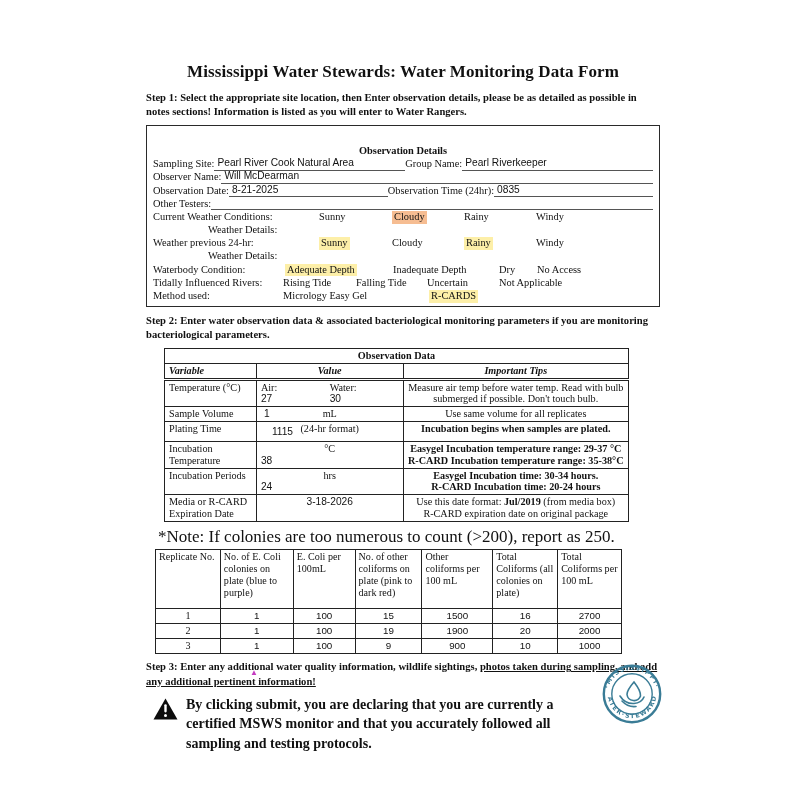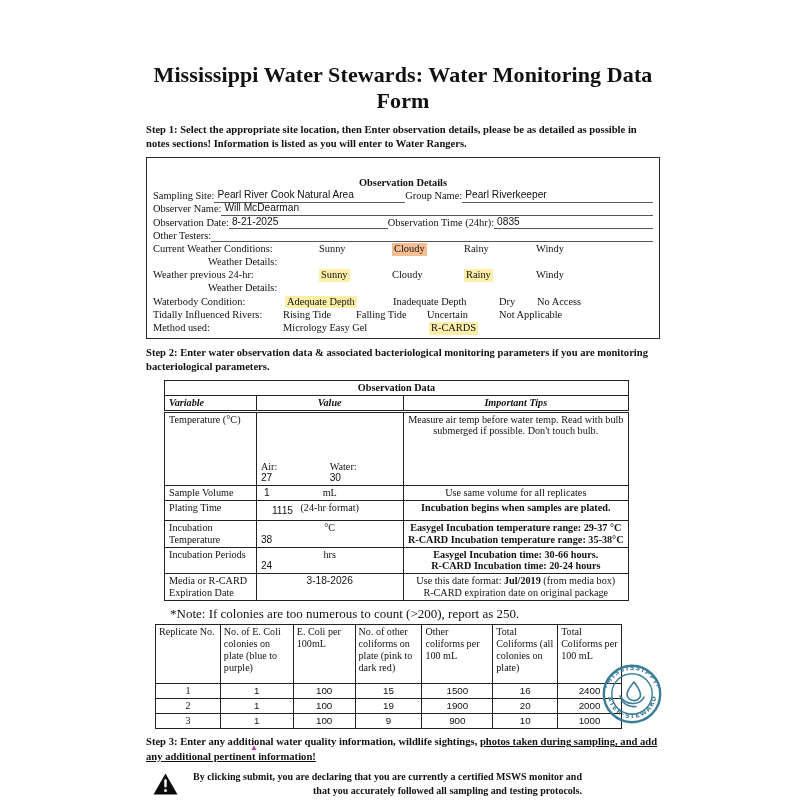--- a/index.html
+++ b/index.html
@@ -1,20 +1,20 @@
 <!DOCTYPE html>
 <html><head>
 <meta charset="utf-8">
 <style>
   html,body{margin:0;padding:0;background:#ffffff;}
   body{width:800px;height:800px;position:relative;font-family:"Liberation Serif",serif;color:#111;}
   .page{position:absolute;left:0;top:0;width:800px;height:800px;background:#fff;overflow:hidden;}
   .content{position:absolute;left:146px;top:58px;width:514px;}
 
-  .title{font-size:22px;font-weight:bold;text-align:center;letter-spacing:.1px;margin:4px 0 9px 0;}
+  .title{font-size:17px;font-weight:bold;text-align:center;letter-spacing:.1px;margin:4px 0 9px 0;}
   .step{font-size:10.6px;font-weight:bold;line-height:1.34;margin:0 0 6px 0;}
 
   
   .od-box{border:1.4px solid #2a2a2a;padding:18px 6px 3px 6px;font-size:10.4px;margin-bottom:7px;}
   .od-header{text-align:center;font-weight:bold;line-height:13.2px;}
   .od-row{display:flex;align-items:flex-end;height:13.2px;line-height:12.6px;position:relative;}
   .od-row .lbl{white-space:nowrap;}
   .blank{flex:1;border-bottom:1px solid #555;white-space:nowrap;}
   .val{font-family:"Liberation Sans",sans-serif;font-size:10.2px;padding-left:3px;}
   .indent{padding-left:55px;}
@@ -30,41 +30,41 @@
   .obs-head th{font-style:italic;font-weight:bold;border-bottom:3px double #222;margin-left:31px;}
   .h-var{text-align:left;}
   .h-val,.h-tip{text-align:center;}
   .tip-c{text-align:center;}
   .tip-b{font-weight:bold;}
   .sans{font-family:"Liberation Sans",sans-serif;}
   .rel{position:relative;}
   .unit-center{text-align:center;}
   .v-left{padding-left:3px;}
   .no-center{position:absolute;left:0;right:0;top:1px;text-align:center;}
-  .temp-flex{display:flex;margin-top:47px;}
+  .temp-flex{display:flex;}
   .temp-flex>div{width:50%;}
   .exp-center{text-align:center;padding-top:6px;}
 
-  .note{font-size:13px;margin:5px 0 2px 24px;}
+  .note{font-size:17px;margin:5px 0 2px 12px;}
 
   
   .rep-table{margin-left:9px;width:467px;border:1.8px solid #222;font-size:10.1px;}
   .rep-table td,.rep-table th{border:1px solid #222;padding:1px 3px;line-height:12.2px;}
   .rep-table th{font-weight:normal;text-align:left;vertical-align:top;height:56px;margin-left:12px;}
   .rep-table td{text-align:center;}
   .rep-num{font-family:"Liberation Serif",serif;}
   .rep-val{font-family:"Liberation Sans",sans-serif;font-size:9.8px;}
 
   .step3{position:relative;margin-top:6px;}
   .ul{text-decoration:underline;}
   .caret{position:absolute;left:104px;top:9px;font-size:8px;color:#c43bc0;line-height:8px;}
 
   .decl{display:flex;margin-top:3px;}
   .decl-icon{flex:0 0 auto;margin:3px 8px 0 7px;}
-  .decl-text{font-size:10px;font-weight:bold;line-height:1.4;width:396px;text-align:right;}
+  .decl-text{font-size:14px;font-weight:bold;line-height:1.4;width:396px;}
 
   .logo{position:absolute;left:601px;top:663px;}
 </style>
 </head>
 <body>
 
 <div class="page">
   <div class="content">
 
     <div class="title">Mississippi Water Stewards: Water Monitoring Data Form</div>
@@ -199,21 +199,21 @@
           <div>R-CARD Incubation temperature range: 35-38°C</div>
         </td>
       </tr>
       <tr>
         <td>Incubation Periods</td>
         <td>
           <div class="unit-center">hrs</div>
           <div class="sans">24</div>
         </td>
         <td class="tip-c tip-b">
-          <div>Easygel Incubation time:  30-66 hours.</div>
+          <div>Easygel Incubation time:  30-34 hours.</div>
           <div>R-CARD Incubation time: 20-24 hours</div>
         </td>
       </tr>
       <tr>
         <td>Media or R-CARD Expiration Date</td>
         <td class="sans exp-center">3-18-2026</td>
         <td class="tip-c">
           <div><span>Use this date format: </span><span class="tip-b">Jul/2019</span><span> (from media box)</span></div>
           <div>R-CARD expiration date on original package</div>
         </td>
@@ -243,21 +243,21 @@
         <th>Total Coliforms (all colonies on plate)</th>
         <th>Total Coliforms per 100 mL</th>
       </tr>
       <tr>
         <td class="rep-num">1</td>
         <td class="rep-val">1</td>
         <td class="rep-val">100</td>
         <td class="rep-val">15</td>
         <td class="rep-val">1500</td>
         <td class="rep-val">16</td>
-        <td class="rep-val">2400</td>
+        <td class="rep-val">2700</td>
       </tr>
       <tr>
         <td class="rep-num">2</td>
         <td class="rep-val">1</td>
         <td class="rep-val">100</td>
         <td class="rep-val">19</td>
         <td class="rep-val">1900</td>
         <td class="rep-val">20</td>
         <td class="rep-val">2000</td>
       </tr>

